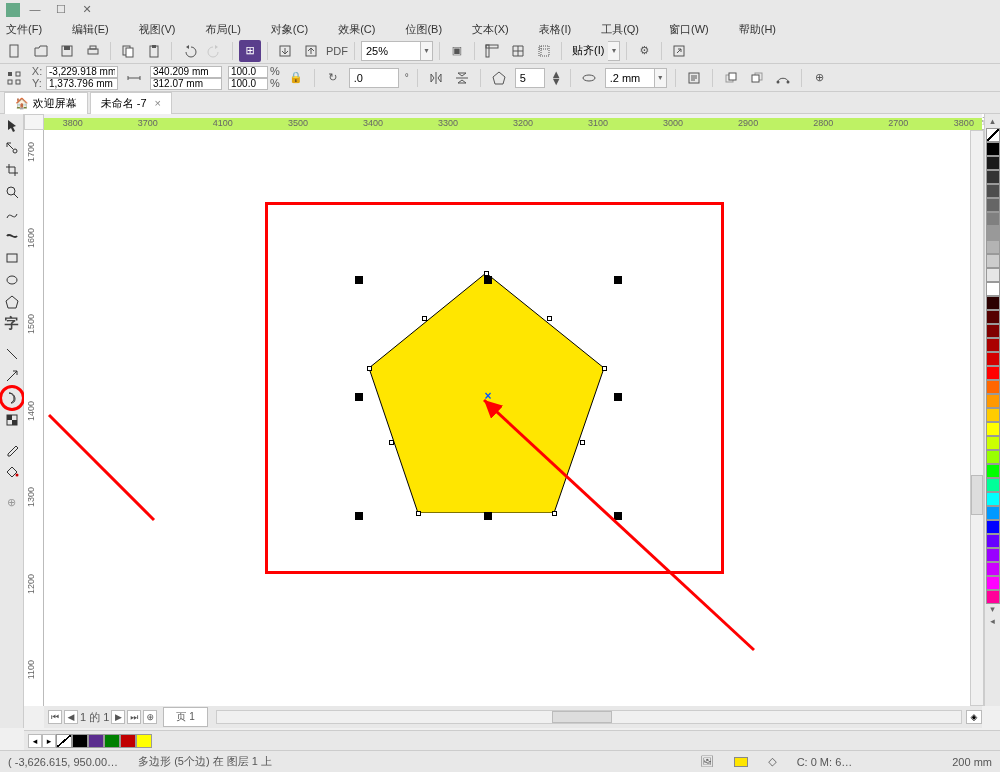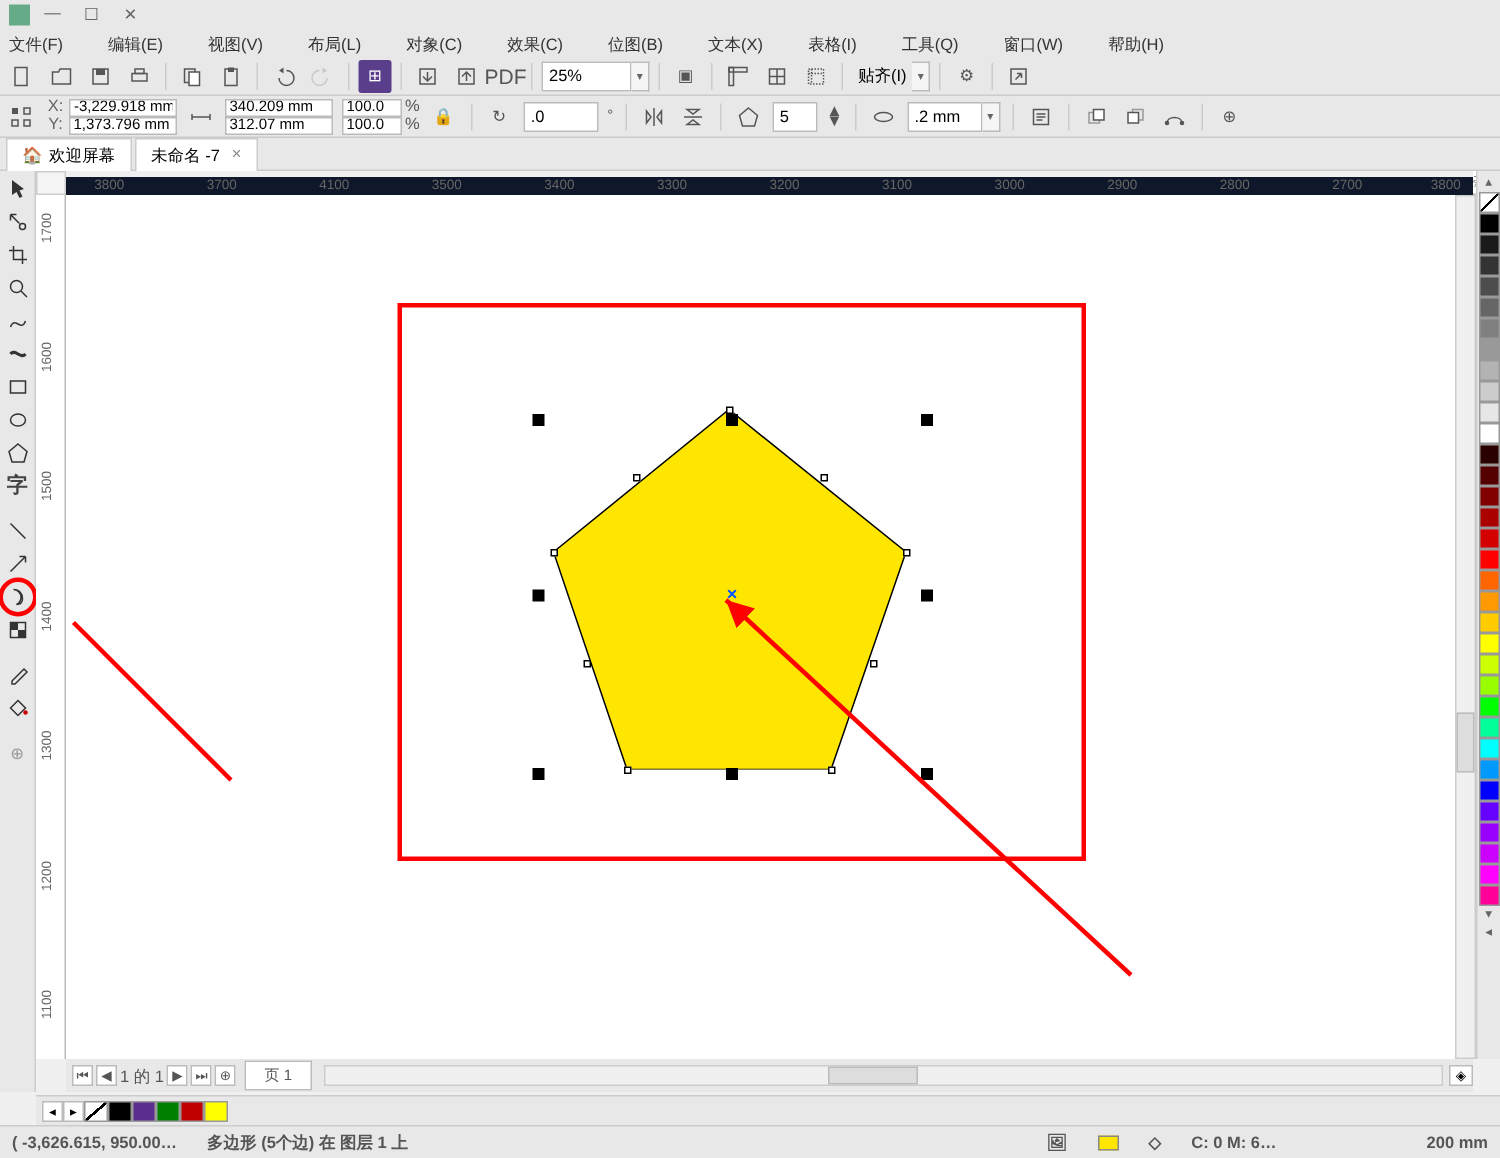--- a/index.html
+++ b/index.html
@@ -33,21 +33,21 @@
 .tab.active { background: #fff; }
 .tab .close-x { color:#888; margin-left:4px; }
 
 .workspace { position: absolute; top: 114px; left: 0; right: 0; bottom: 44px; display: flex; }
 
 .toolbox { width: 24px; background: #e8e8e8; border-right: 1px solid #ccc; display: flex; flex-direction: column; align-items: center; padding-top: 2px; gap: 2px; }
 .tool { width: 20px; height: 20px; display: flex; align-items: center; justify-content: center; color: #444; position: relative; }
 .tool.circled { outline: 3px solid red; border-radius: 50%; }
 
 .ruler-corner { position: absolute; left: 24px; top: 0; width: 20px; height: 16px; background: #f5f5f5; border: 1px solid #ccc; }
-.ruler-h { position: absolute; left: 44px; top: 4px; right: 18px; height: 16px; background: #0f172a; border-bottom: 1px solid #bbb; overflow:hidden; }
+.ruler-h { position: absolute; left: 44px; top: 4px; right: 18px; height: 16px; background: #bef264; border-bottom: 1px solid #bbb; overflow:hidden; }
 .ruler-h .tick { position: absolute; top: 0; font-size: 9px; color: #666; }
 .ruler-h-unit { position: absolute; right: 0; top: 0; width: 18px; height: 16px; background:#fff; font-size:9px; color:#666; display:flex; align-items:center; justify-content:center; border-bottom:1px solid #bbb;}
 .ruler-v { position: absolute; left: 24px; top: 16px; width: 20px; bottom: 22px; background: #fff; border-right: 1px solid #bbb; overflow:hidden;}
 .ruler-v .tick { position: absolute; left: 2px; font-size: 9px; color: #666; writing-mode: vertical-rl; transform: rotate(180deg); }
 
 .canvas-area { position: absolute; left: 44px; top: 16px; right: 18px; bottom: 22px; background: #fff; overflow: hidden; }
 .page { position: absolute; left: 0; top: 0; right: 0; bottom: 0; background: #fff; }
 
 .red-rect { position: absolute; left: 221px; top: 72px; width: 459px; height: 372px; border: 3px solid red; }
 .pentagon-wrap { position: absolute; left: 325px; top: 143px; width: 235px; height: 240px; }
@@ -72,21 +72,21 @@
 .hscroll { flex: 1; height: 14px; background: #f0f0f0; border: 1px solid #ccc; margin: 0 4px; position: relative; }
 .hscroll-thumb { position: absolute; left: 45%; width: 60px; height: 12px; background: #ddd; border: 1px solid #bbb; top:0;}
 
 .vscroll { position: absolute; right: 16px; top: 16px; width: 14px; bottom: 22px; background: #f0f0f0; border: 1px solid #ccc; }
 .vscroll-thumb { position: absolute; top: 60%; left: 0; right: 0; height: 40px; background: #ddd; border: 1px solid #bbb; }
 
 .doc-palette { position: absolute; left: 24px; bottom: 0; right: 0; height: 20px; background: #e8e8e8; border-top: 1px solid #ccc; display: flex; align-items: center; padding: 0 4px; gap: 0; }
 .doc-palette .arrow-btn { width: 14px; height: 14px; border:1px solid #bbb; display:flex; align-items:center; justify-content:center; font-size:9px; background:#fff;}
 .doc-swatch { width: 16px; height: 14px; border: 1px solid #999; }
 
-.statusbar { position: absolute; left: 0; right: 0; bottom: 0; height: 22px; background: #e8e8e8; border-top: 1px solid #ccc; display: flex; align-items: center; padding: 0 8px; gap: 20px; color: #555; font-size: 11px; font-weight: bold; }
+.statusbar { position: absolute; left: 0; right: 0; bottom: 0; height: 22px; background: #e8e8e8; border-top: 1px solid #ccc; display: flex; align-items: center; padding: 0 8px; gap: 20px; color: #555; font-size: 11px; }
 .statusbar .spacer { flex: 1; }
 .status-swatch { width: 14px; height: 10px; display: inline-block; vertical-align: middle; border:1px solid #888;}
 
 svg.ico { width: 16px; height: 16px; }
 </style>
 </head>
 <body>
 
 <div class="titlebar">
   <div class="app-icon"></div>
@@ -169,21 +169,21 @@
         <rect x="3" y="3" width="10" height="10" fill="none" stroke="#555"></rect>
         <path d="M8 5v6M5 8l3 3 3-3" fill="none" stroke="#555"></path>
       </svg>
     </div>
   <div class="tb-btn">
       <svg class="ico" viewBox="0 0 16 16">
         <rect x="3" y="3" width="10" height="10" fill="none" stroke="#555"></rect>
         <path d="M8 11V5M5 8l3-3 3 3" fill="none" stroke="#555"></path>
       </svg>
     </div>
-  <div class="tb-btn" style="font-size:14px;line-height:8px;text-align:center">PDF</div>
+  <div class="tb-btn" style="font-size:11px;line-height:8px;text-align:center">PDF</div>
   <div class="tb-sep"></div>
   <div class="tb-combo">
     <input class="tb-input" style="width: 60px;" value="25%">
     <div class="tb-drop">▾</div>
   </div>
   <div class="tb-sep"></div>
   <div class="tb-btn">▣</div>
   <div class="tb-sep"></div>
   <div class="tb-btn">
       <svg class="ico" viewBox="0 0 16 16">

